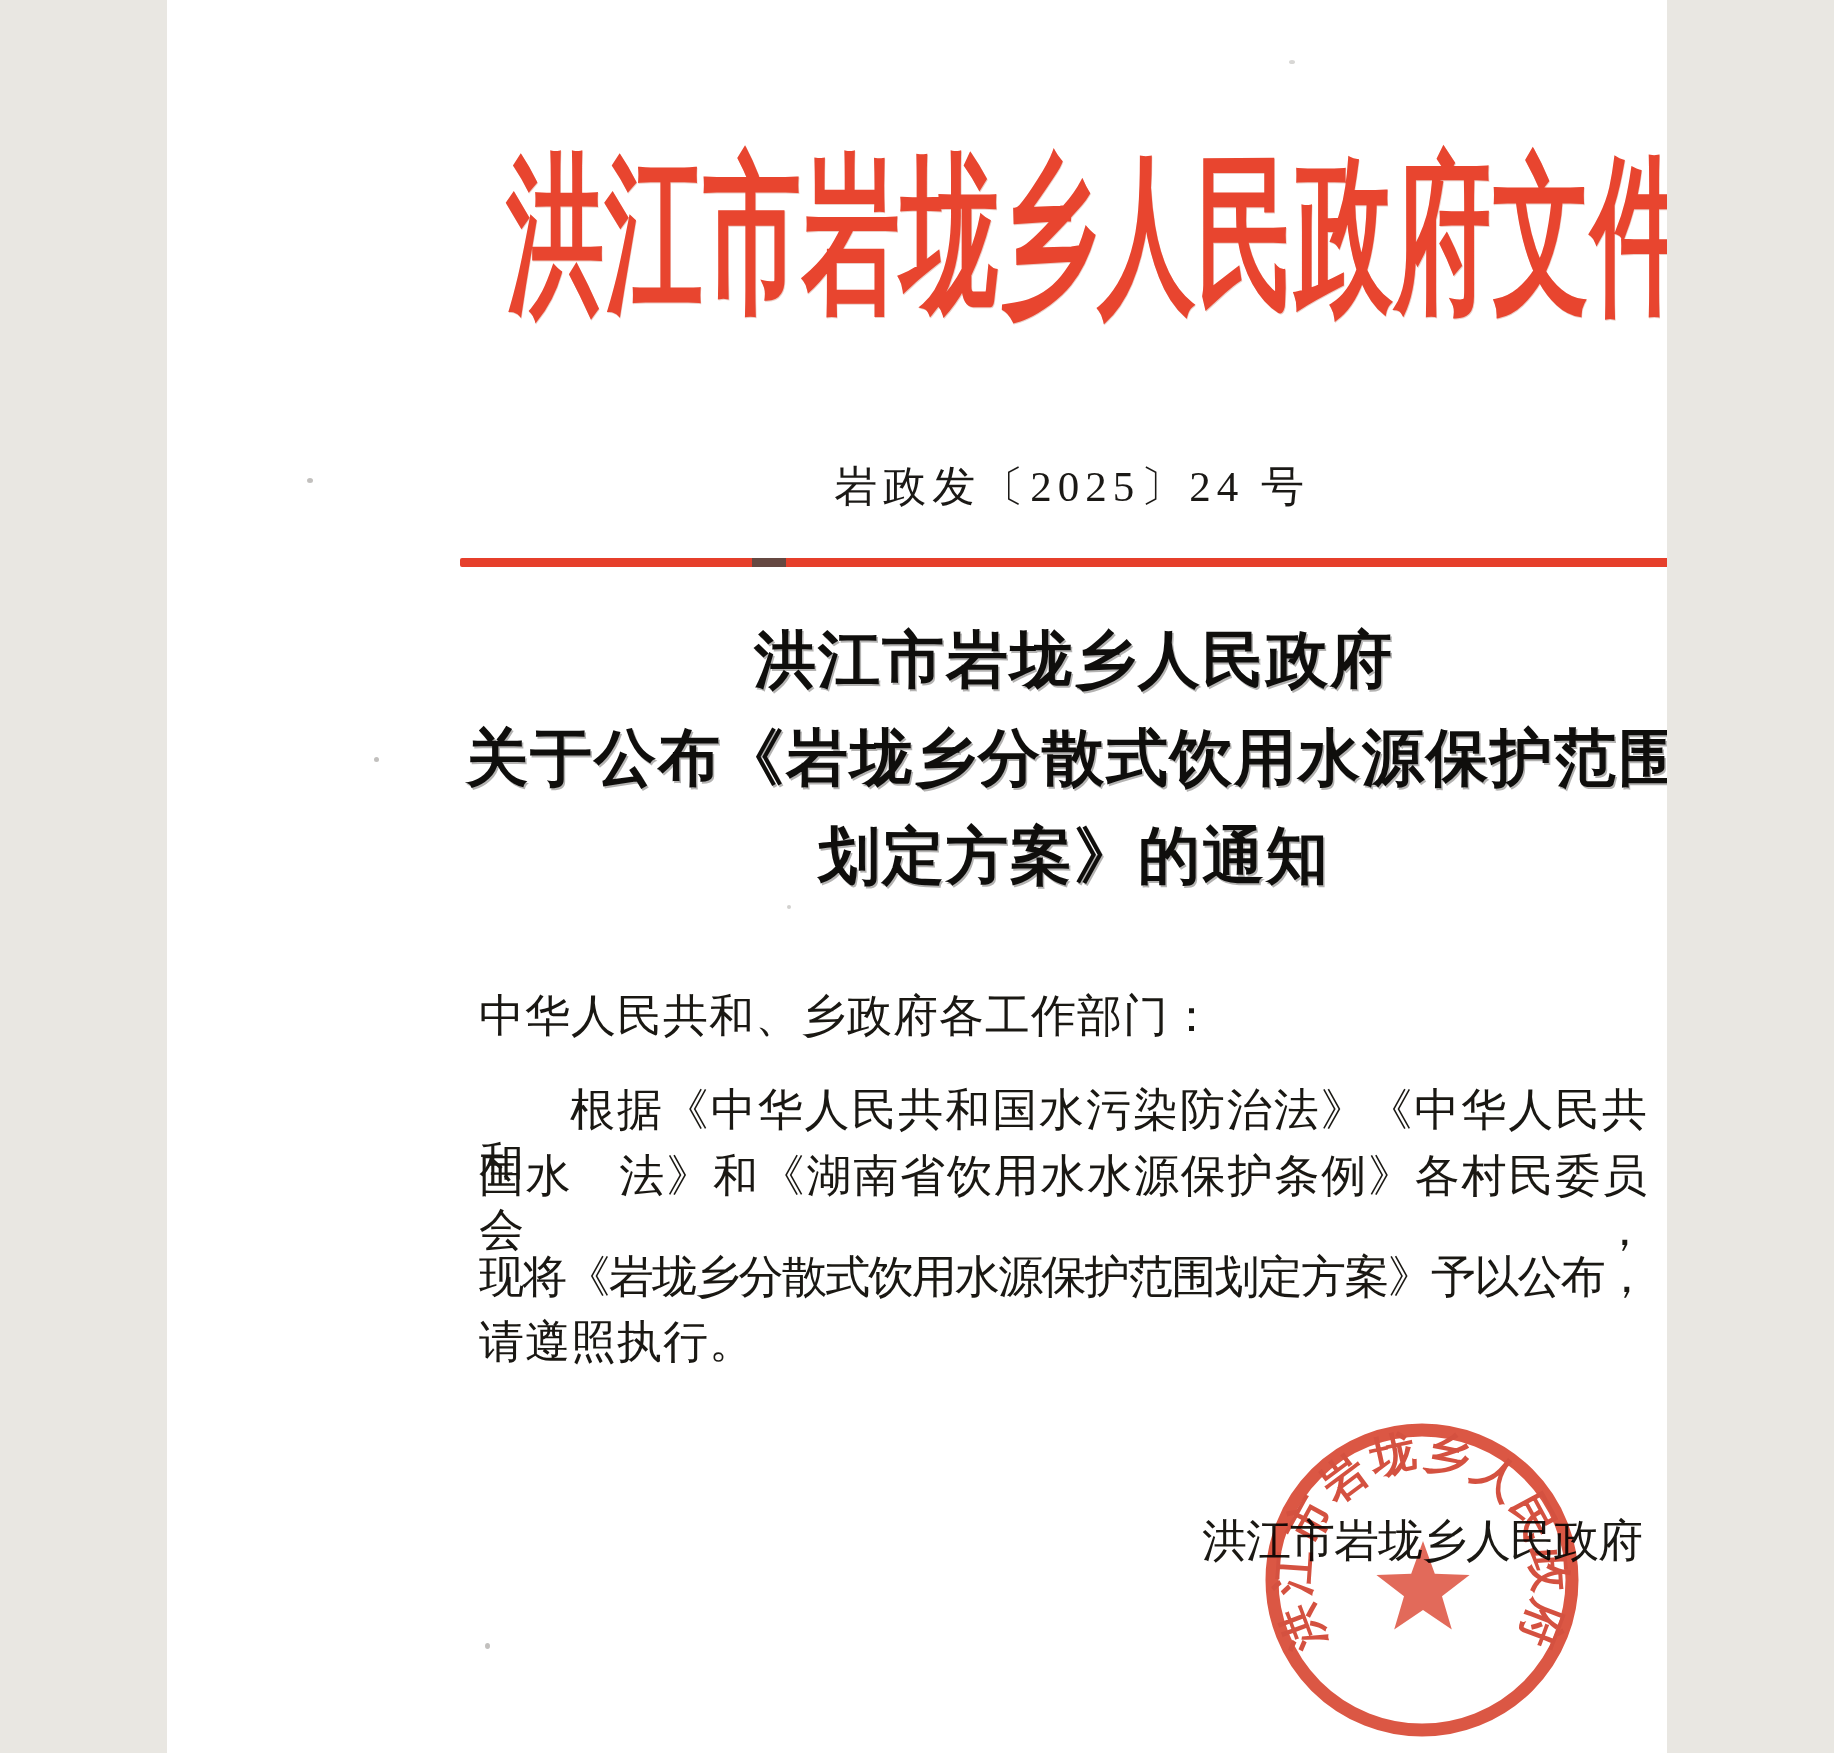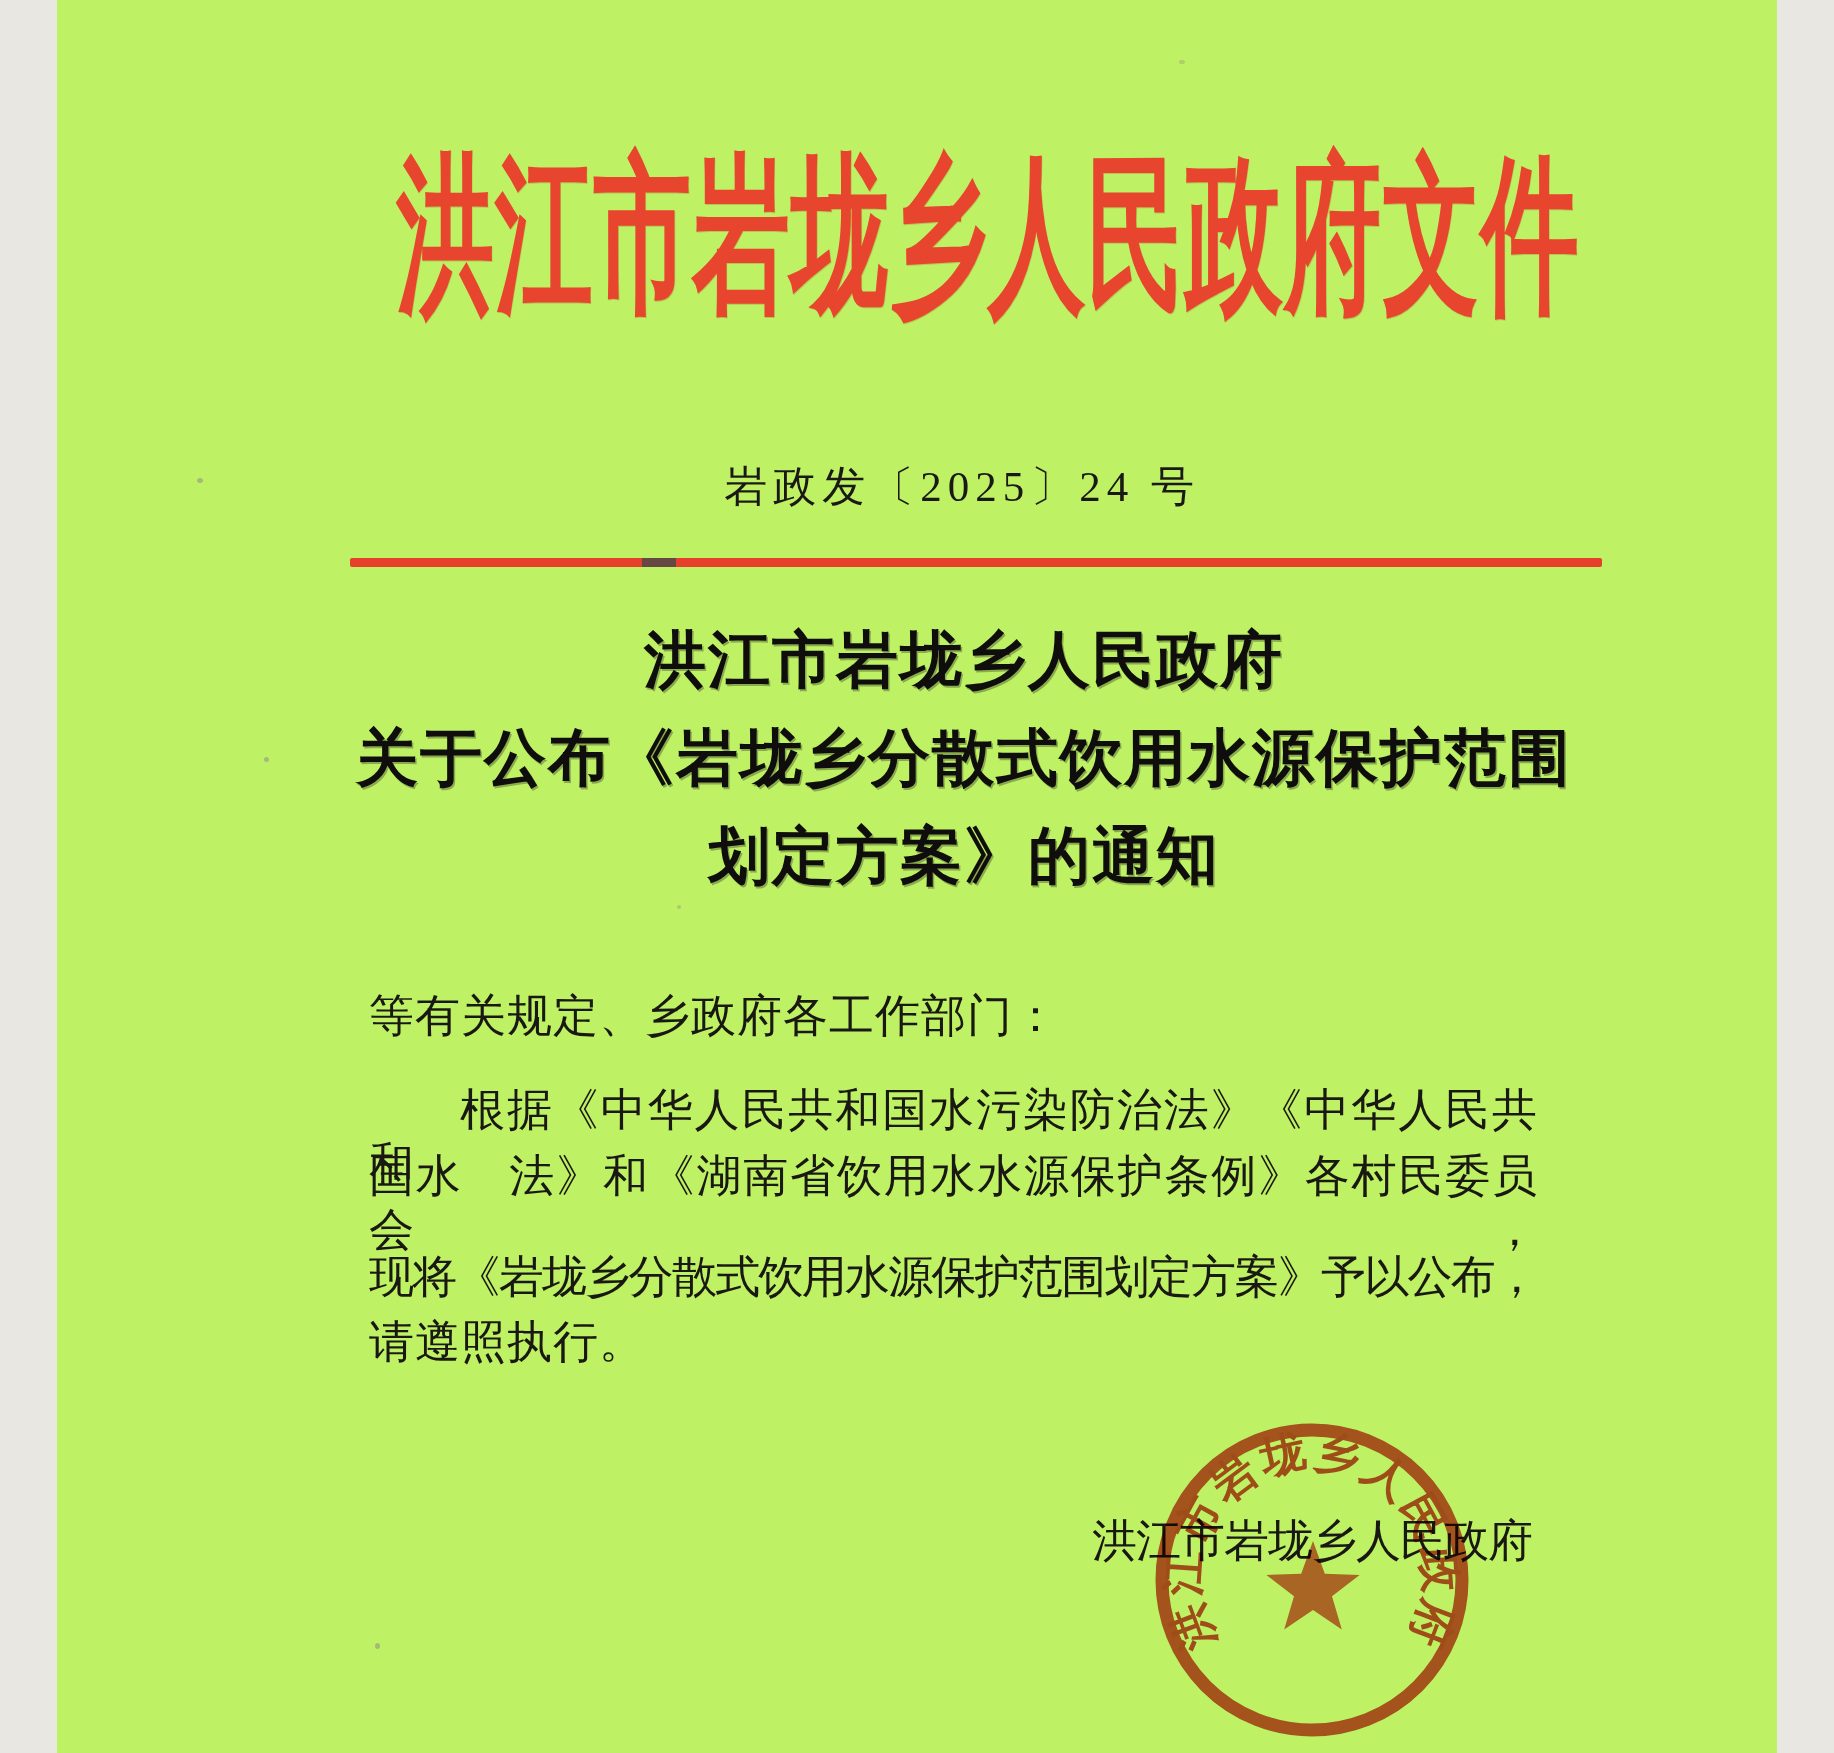--- a/index.html
+++ b/index.html
@@ -1,20 +1,20 @@
 <!DOCTYPE html>
 <html><head>
 <meta charset="utf-8">
 <style>
   html,body{margin:0;padding:0;background:#e9e7e2;}
   .page{
     position:relative;
-    width:1720px;height:1753px;
+    width:1500px;height:1753px;
     margin:0 auto;
-    background:#bef264;
+    background:#ffffff;
     overflow:hidden;
     font-family:"Liberation Serif","DejaVu Serif",serif;
     color:#171511;
   }
   
   .red-header{
     position:absolute;
     top:146px;left:931px;
     white-space:nowrap;
     font-size:168px;
@@ -120,21 +120,21 @@
   <div class="red-line">
     <span class="smudge"></span>
   </div>
 
   <div class="doc-title">
     <div>洪江市岩垅乡人民政府</div>
     <div>关于公布《岩垅乡分散式饮用水源保护范围</div>
     <div>划定方案》的通知</div>
   </div>
 
-  <div class="body-line" style="top:989px;">等有关规定、乡政府各工作部门：</div>
+  <div class="body-line" style="top:989px;">中华人民共和、乡政府各工作部门：</div>
   <div class="body-line justified indent" style="top:1069px;">根据《中华人民共和国水污染防治法》《中华人民共和</div>
   <div class="body-line justified" style="top:1149px;">国水　法》和《湖南省饮用水水源保护条例》各村民委员会，</div>
   <div class="body-line justified tight" style="top:1234px;">现将《岩垅乡分散式饮用水源保护范围划定方案》予以公布，</div>
   <div class="body-line" style="top:1315px;">请遵照执行。</div>
 
   <div class="sig-name">洪江市岩垅乡人民政府</div>
 
   <svg class="seal-svg" width="1834" height="1753" viewBox="0 0 1834 1753">
     <g opacity="0.88">
       <circle cx="1255" cy="1580" r="150" fill="none" stroke="#d6402b" stroke-width="13"></circle>

